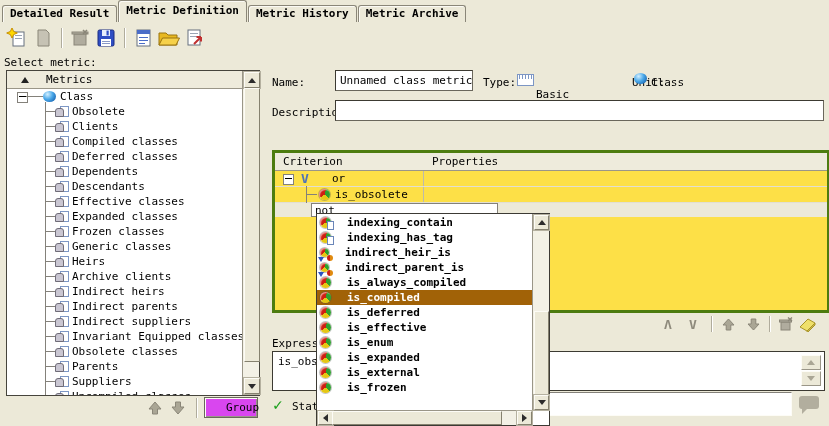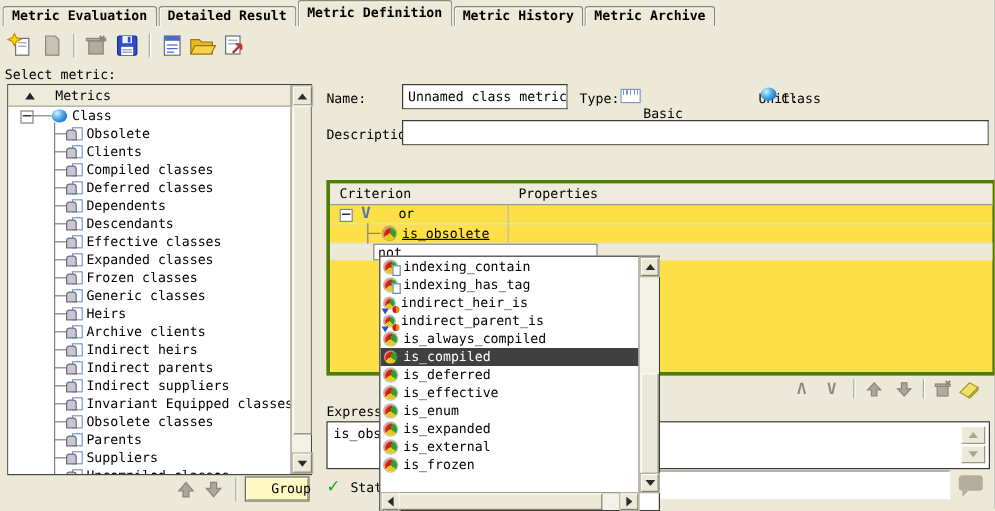--- a/index.html
+++ b/index.html
@@ -45,21 +45,21 @@
   .sthumb{position:absolute;background:#ece9d8;border:1px solid;border-color:#fdfcf6 #85816f #85816f #fdfcf6;}
   .tri-up{width:0;height:0;border-left:4px solid transparent;border-right:4px solid transparent;border-bottom:5px solid #2c2c2c;}
   .tri-down{width:0;height:0;border-left:4px solid transparent;border-right:4px solid transparent;border-top:5px solid #2c2c2c;}
   .tri-left{width:0;height:0;border-top:4px solid transparent;border-bottom:4px solid transparent;border-right:5px solid #2c2c2c;}
   .tri-right{width:0;height:0;border-top:4px solid transparent;border-bottom:4px solid transparent;border-left:5px solid #2c2c2c;}
 
   
   .lfoot{position:absolute;left:0;top:396px;width:262px;height:26px;}
   .lfoot .sep{position:absolute;left:196px;top:2px;width:1px;height:20px;background:#b0ac9c;box-shadow:1px 0 0 #fff;}
   .garrow{position:absolute;top:4px;width:16px;height:16px;}
-  .group-btn{position:absolute;left:204px;top:1px;width:54px;height:21px;background:#fef9c3;border:1px solid #6a675c;
+  .group-btn{position:absolute;left:204px;top:1px;width:54px;height:21px;background:#d946ef;border:1px solid #6a675c;
     box-shadow:inset 1px 1px 0 #fdfcf6, inset -1px -1px 0 #9a9688;display:flex;align-items:center;gap:2px;padding-left:19px;box-sizing:border-box;}
 
   
   .flabel{position:absolute;white-space:pre;}
   .field{position:absolute;background:#fff;border:1px solid #6a675c;border-top-color:#3c3a32;border-left-color:#3c3a32;
     padding:3px 4px 0 4px;box-sizing:border-box;white-space:pre;overflow:hidden;}
   .ruler{position:absolute;left:517px;top:74px;width:15px;height:10px;background:#fff;border:1px solid #7c96c4;}
   .ruler::before{content:'';position:absolute;left:1px;right:1px;top:0;height:4px;
     background-image:repeating-linear-gradient(90deg,#7c96c4 0 1px,transparent 1px 3px);}
   .unit-sphere{position:absolute;left:634px;top:73px;}
@@ -71,21 +71,21 @@
   .ghead .c2{position:absolute;left:157px;top:2px;}
   .gdiv{position:absolute;left:148px;top:0;bottom:0;width:1px;background:#bdbaab;}
   .grow{position:absolute;left:0;right:0;height:15px;}
   .grow.r1{top:18px;border-bottom:1px solid #e2dfd2;}
   .grow.r2{top:34px;border-bottom:1px solid #e2dfd2;}
   .grow.r3{top:50px;height:14px;background:#ece9d8;}
   .grow .expbox{position:absolute;left:8px;top:3px;}
   .or-glyph{position:absolute;left:26px;top:0px;color:#4f74b8;font-weight:bold;font-size:13px;}
   .grow.r1 .lbl{position:absolute;left:57px;top:1px;}
   .gpie{position:absolute;left:44px;top:2px;}
-  .grow.r2 .lbl{position:absolute;left:60px;top:1px;text-decoration:underline;}
+  .grow.r2 .lbl{position:absolute;left:60px;top:1px;}
   .gvline{position:absolute;left:31px;top:33px;width:1px;height:24px;background:#84817a;}
   .gh2{position:absolute;left:31px;top:41px;width:11px;height:1px;background:#84817a;}
   .editbox{position:absolute;left:36px;top:0;width:187px;height:14px;background:#fff;border:1px solid #84817a;box-sizing:border-box;padding-left:3px;}
 
   .pie{width:11px;height:11px;border-radius:50%;display:inline-block;flex:0 0 auto;position:relative;
     background:conic-gradient(from 15deg,#2ea02e 0 115deg,#e5c714 115deg 220deg,#cf1f12 220deg 360deg);
     box-shadow:inset 1px 1px 1px rgba(255,255,255,.55), 0 0 0 1px rgba(80,80,80,.35);}
 
   
   .gtool{position:absolute;top:314px;height:22px;}
@@ -101,39 +101,38 @@
   .spin.up{top:3px;} .spin.dn{top:19px;}
   .tri-up.dis{border-bottom-color:#aaa695;} .tri-down.dis{border-top-color:#aaa695;}
   .check{position:absolute;left:273px;top:395px;color:#1ca01c;font-weight:bold;font-size:16px;}
   .status-field{position:absolute;left:350px;top:392px;width:442px;height:24px;background:#fff;border:1px solid;border-color:#84817a #fdfcf6 #fdfcf6 #84817a;box-sizing:border-box;}
   .bubble{position:absolute;left:799px;top:396px;width:20px;height:13px;background:#b2ae9e;border-radius:3px;}
   .bubble::after{content:'';position:absolute;left:3px;bottom:-5px;width:0;height:0;border-left:5px solid #b2ae9e;border-bottom:5px solid transparent;}
 
   
   .ddl{position:absolute;left:316px;top:213px;width:234px;height:213px;background:#fff;border:1px solid #3c3a34;box-sizing:border-box;z-index:10;}
   .ddl-items{position:absolute;left:0;top:1px;right:16px;bottom:14px;overflow:hidden;}
-  .ditem{height:15px;display:flex;align-items:center;gap:5px;padding-left:3px;white-space:pre;}
-  .ditem.sel{background:#404040;color:#fff;text-align:right;}
+  .ditem{height:15px;display:flex;align-items:center;gap:16px;padding-left:3px;white-space:pre;font-weight:bold;}
+  .ditem.sel{background:#a16207;color:#fff;text-align:right;}
   .ic{flex:0 0 auto;}
   .ic-pie-page::after{content:'';position:absolute;right:-3px;bottom:-2px;width:5px;height:7px;background:#fff;border:1px solid #6a86b8;}
   .ic-pie-arrow{width:9px;height:9px;}
   .ic-pie-arrow::before{content:'';position:absolute;right:-4px;bottom:-4px;width:6px;height:6px;border-radius:50%;
     background:conic-gradient(#e08a10 0 180deg,#cf1f12 180deg 360deg);}
   .ic-pie-arrow::after{content:'';position:absolute;left:-2px;bottom:-5px;width:0;height:0;
     border-left:3px solid transparent;border-right:3px solid transparent;border-top:5px solid #2a52c0;}
   .ddl-vsb{position:absolute;right:0;top:0;bottom:14px;width:16px;background:#f3f1e6;border-left:1px solid #9a9688;}
   .ddl-hsb{position:absolute;left:0;bottom:0;right:16px;height:14px;background:#f3f1e6;border-top:1px solid #9a9688;}
 </style>
 </head>
 <body>
 
 <div class="window">
 
   <div class="tabbar">
-      <div class="tab">Metric Evaluation</div>
       <div class="tab">Detailed Result</div>
       <div class="tab active">Metric Definition</div>
       <div class="tab">Metric History</div>
       <div class="tab">Metric Archive</div>
     </div>
 
   <div class="toolbar">
     <span class="tbtn">
       <svg width="24" height="24">
           <rect x="8" y="6" width="11" height="14" fill="#fff" stroke="#66707e"></rect>

